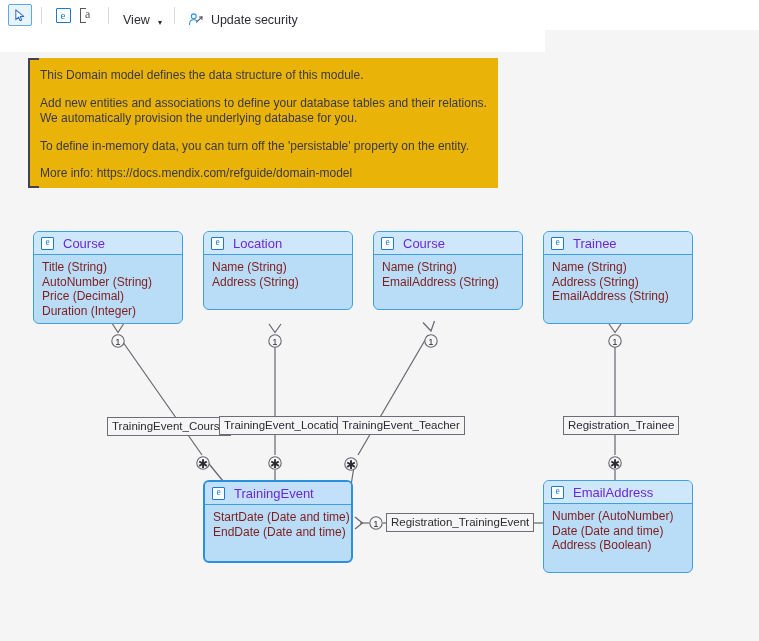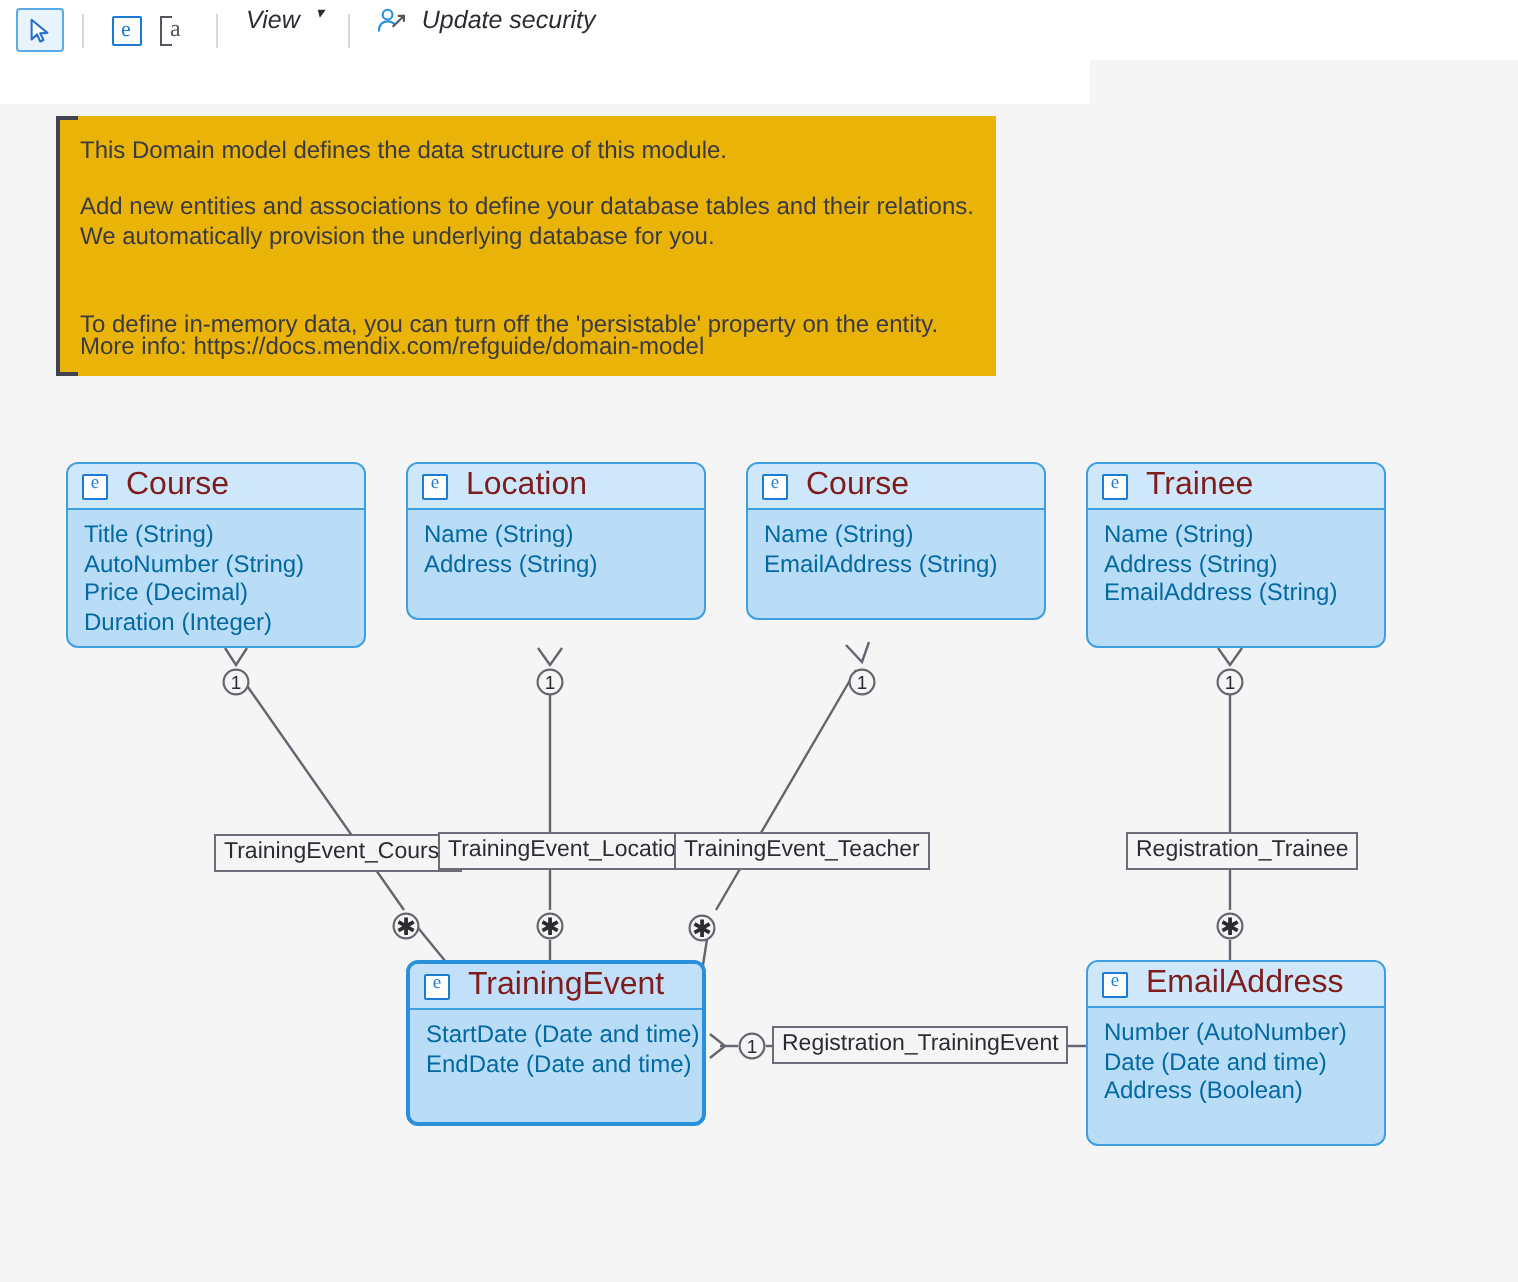--- a/index.html
+++ b/index.html
@@ -64,25 +64,24 @@
     white-space: nowrap;
   }
   .tb-caret {
     font-size: 8px;
     color: #2b2b34;
     margin-left: 6px;
     line-height: 1;
   }
   .tb-item {
     display: flex;
-    align-items: flex-start;
+    align-items: flex-end;
     height: 24px;
     padding: 0 3px;
     cursor: default;
-    font-style: italic;
   }
   .tb-item-icon { margin-right: 6px; display:flex; align-items:center; }
 
   
   #canvas {
     position: absolute;
     left: 0; top: 30px;
     width: 759px;
     height: 611px;
     background: #f5f5f6;
@@ -154,31 +153,31 @@
     display: flex;
     align-items: center;
     justify-content: center;
     font-size: 9.5px;
     color: #1a7ad4;
     font-family: "Liberation Serif", serif;
     line-height: 1;
     flex: none;
   }
   .entity-name {
-    font-size: 16px;
-    color: #7f1d1d;
+    font-size: 13px;
+    color: #6d28d9;
     margin-left: 9px;
     white-space: nowrap;
   }
   .entity-body {
     padding: 5px 0 5px 8px;
   }
   .attr {
     font-size: 12px;
-    color: #0369a1;
+    color: #7f1d1d;
     line-height: 14.5px;
     white-space: nowrap;
   }
 
   
   .assoc-label {
     position: absolute;
     background: #f5f5f6;
     border: 1px solid #6d6d7a;
     font-size: 11.5px;
@@ -261,21 +260,21 @@
   </div>
   <div id="toolbar-strip-right"></div>
 
   <div id="canvas">
     <div id="canvas-white-inset"></div>
 
     <div id="doc-note">
       <div class="doc-para" style="top:10px;">This Domain model defines the data structure of this module.</div>
       <div class="doc-para" style="top:38px;">Add new entities and associations to define your database tables and their relations.</div>
       <div class="doc-para" style="top:53px;">We automatically provision the underlying database for you.</div>
-      <div class="doc-para" style="top:97px;text-align:right;">To define in-memory data, you can turn off the 'persistable' property on the entity.</div>
+      <div class="doc-para" style="top:81px;text-align:right;">To define in-memory data, you can turn off the 'persistable' property on the entity.</div>
       <div class="doc-para" style="top:108px;">More info: https://docs.mendix.com/refguide/domain-model</div>
     </div>
 
     <svg id="wires">
 
       <g>
         <line class="wire" x1="118" y1="305" x2="202" y2="425"></line>
         <line class="wire" x1="205" y1="429" x2="232" y2="462"></line>
 
         <path class="arrowhead" d="M112.5 294 L118 302.5 L123.5 294"></path>

